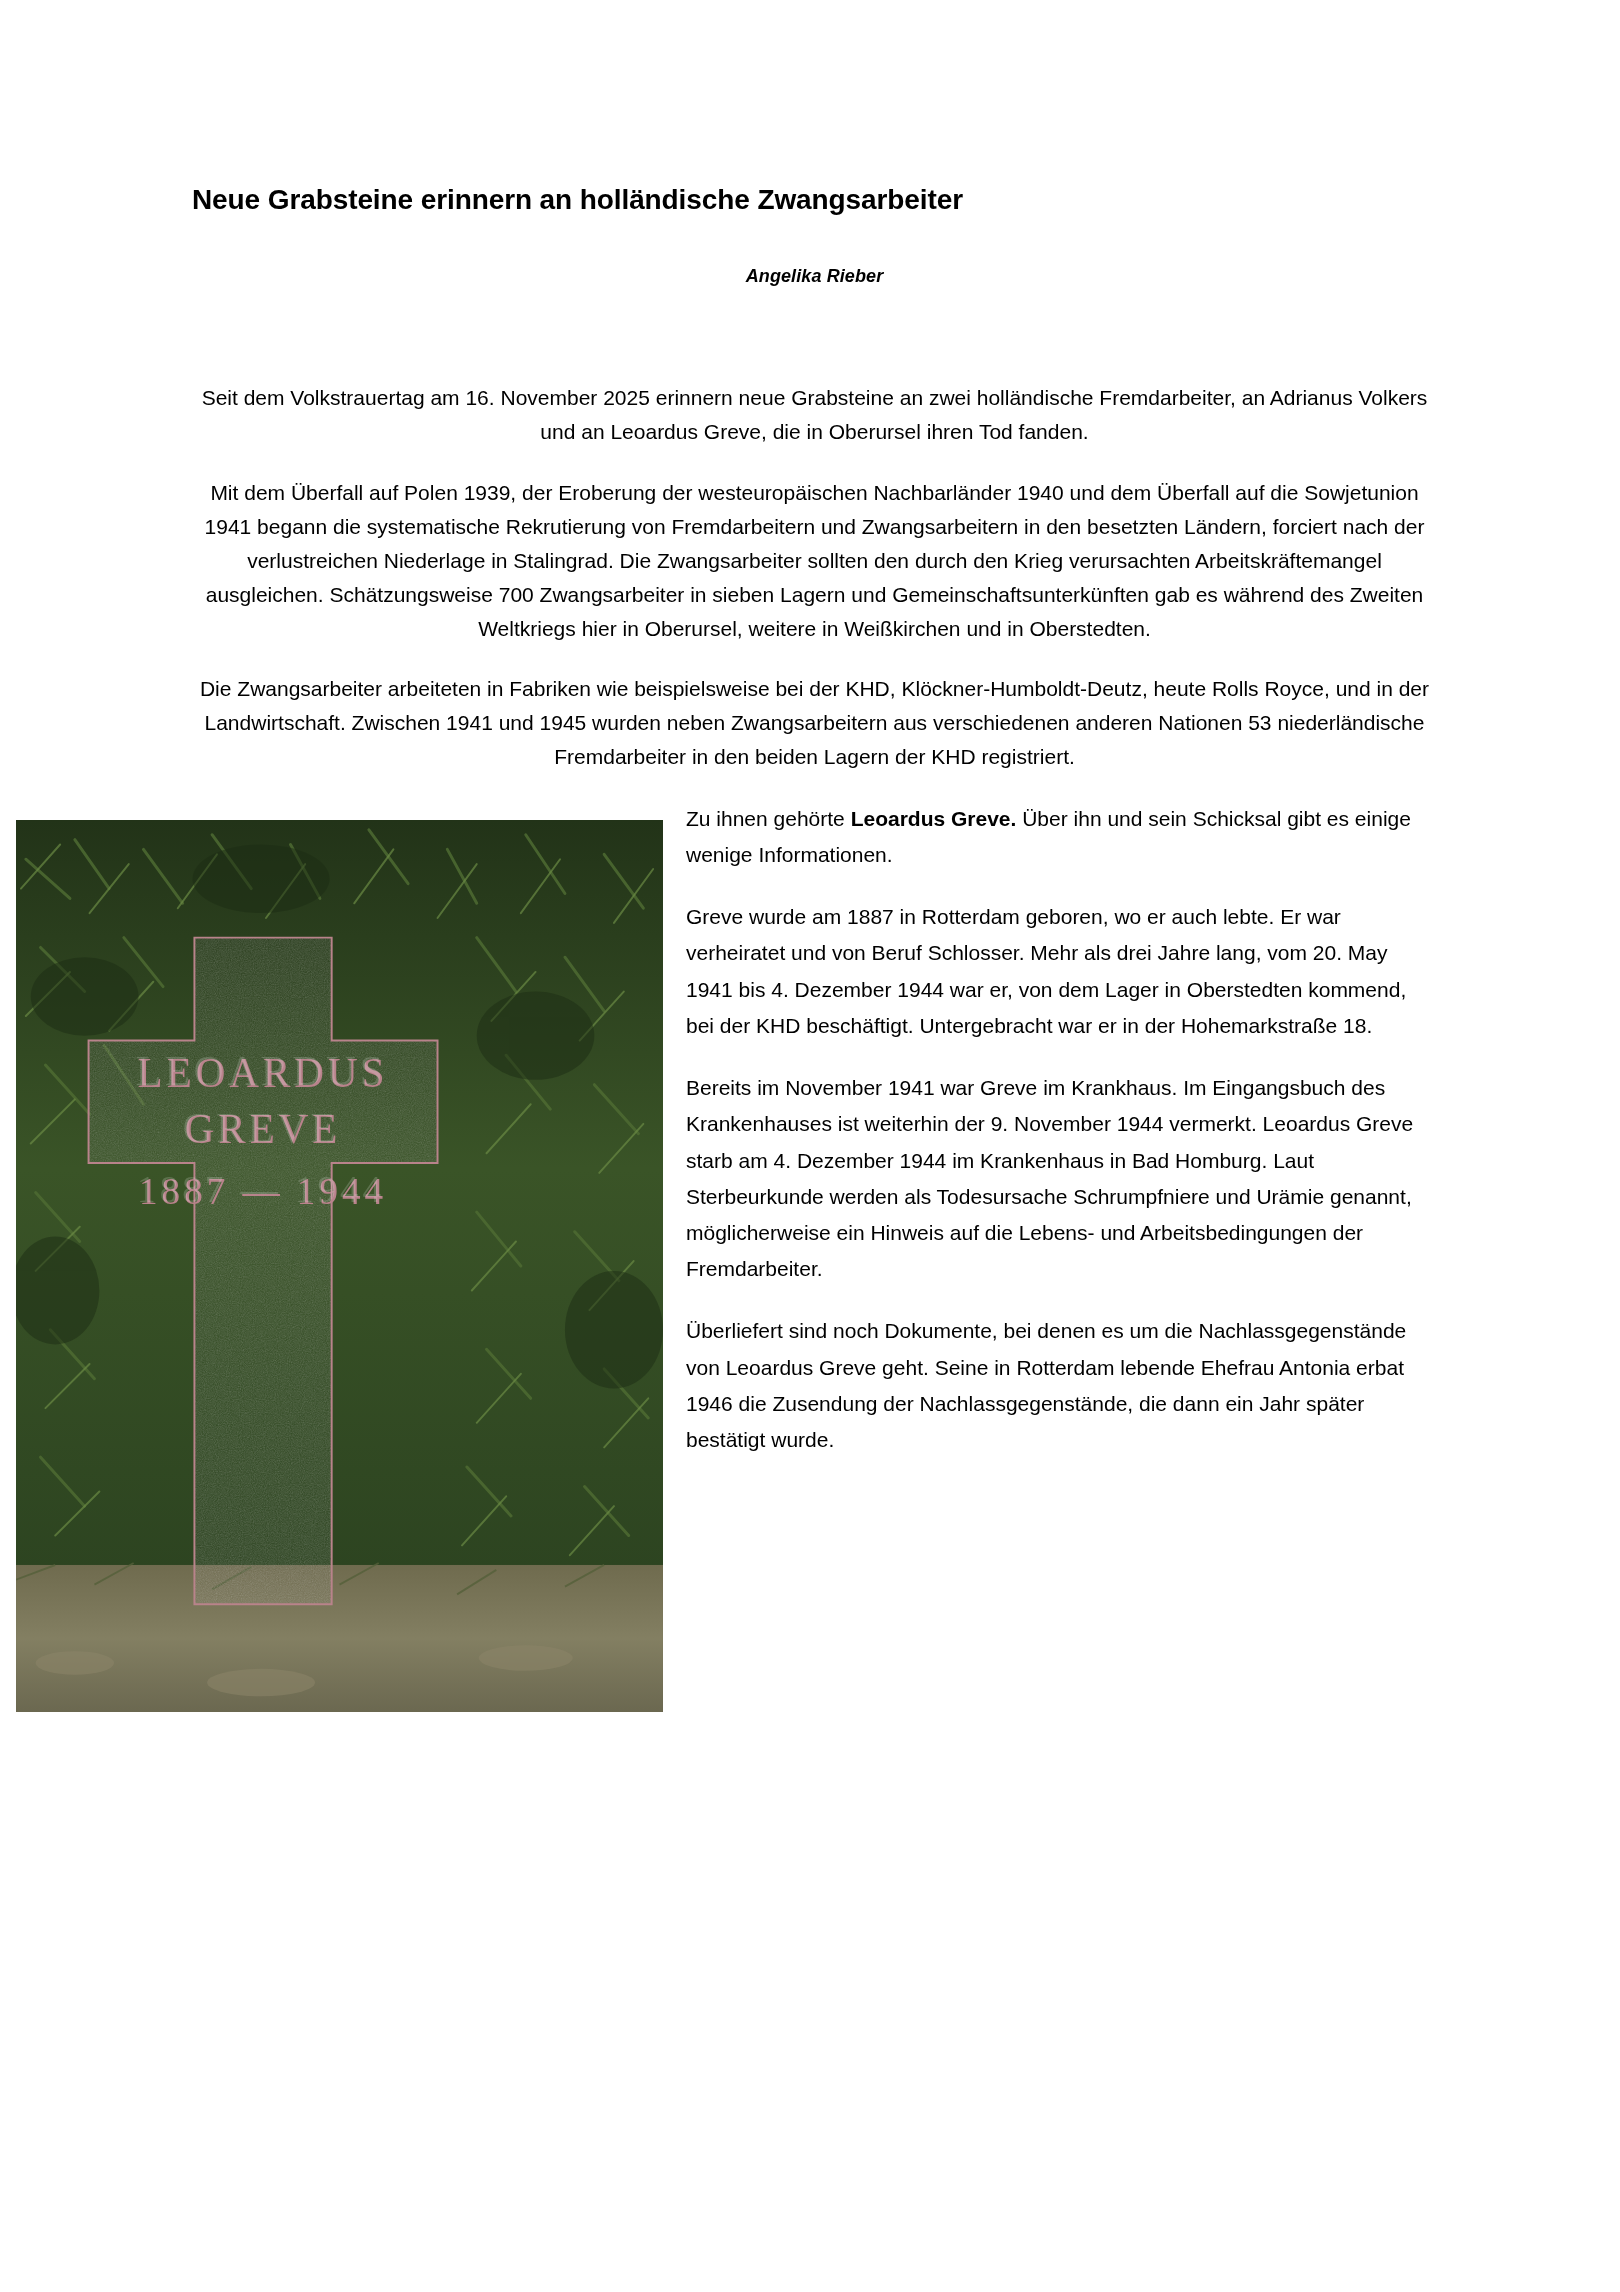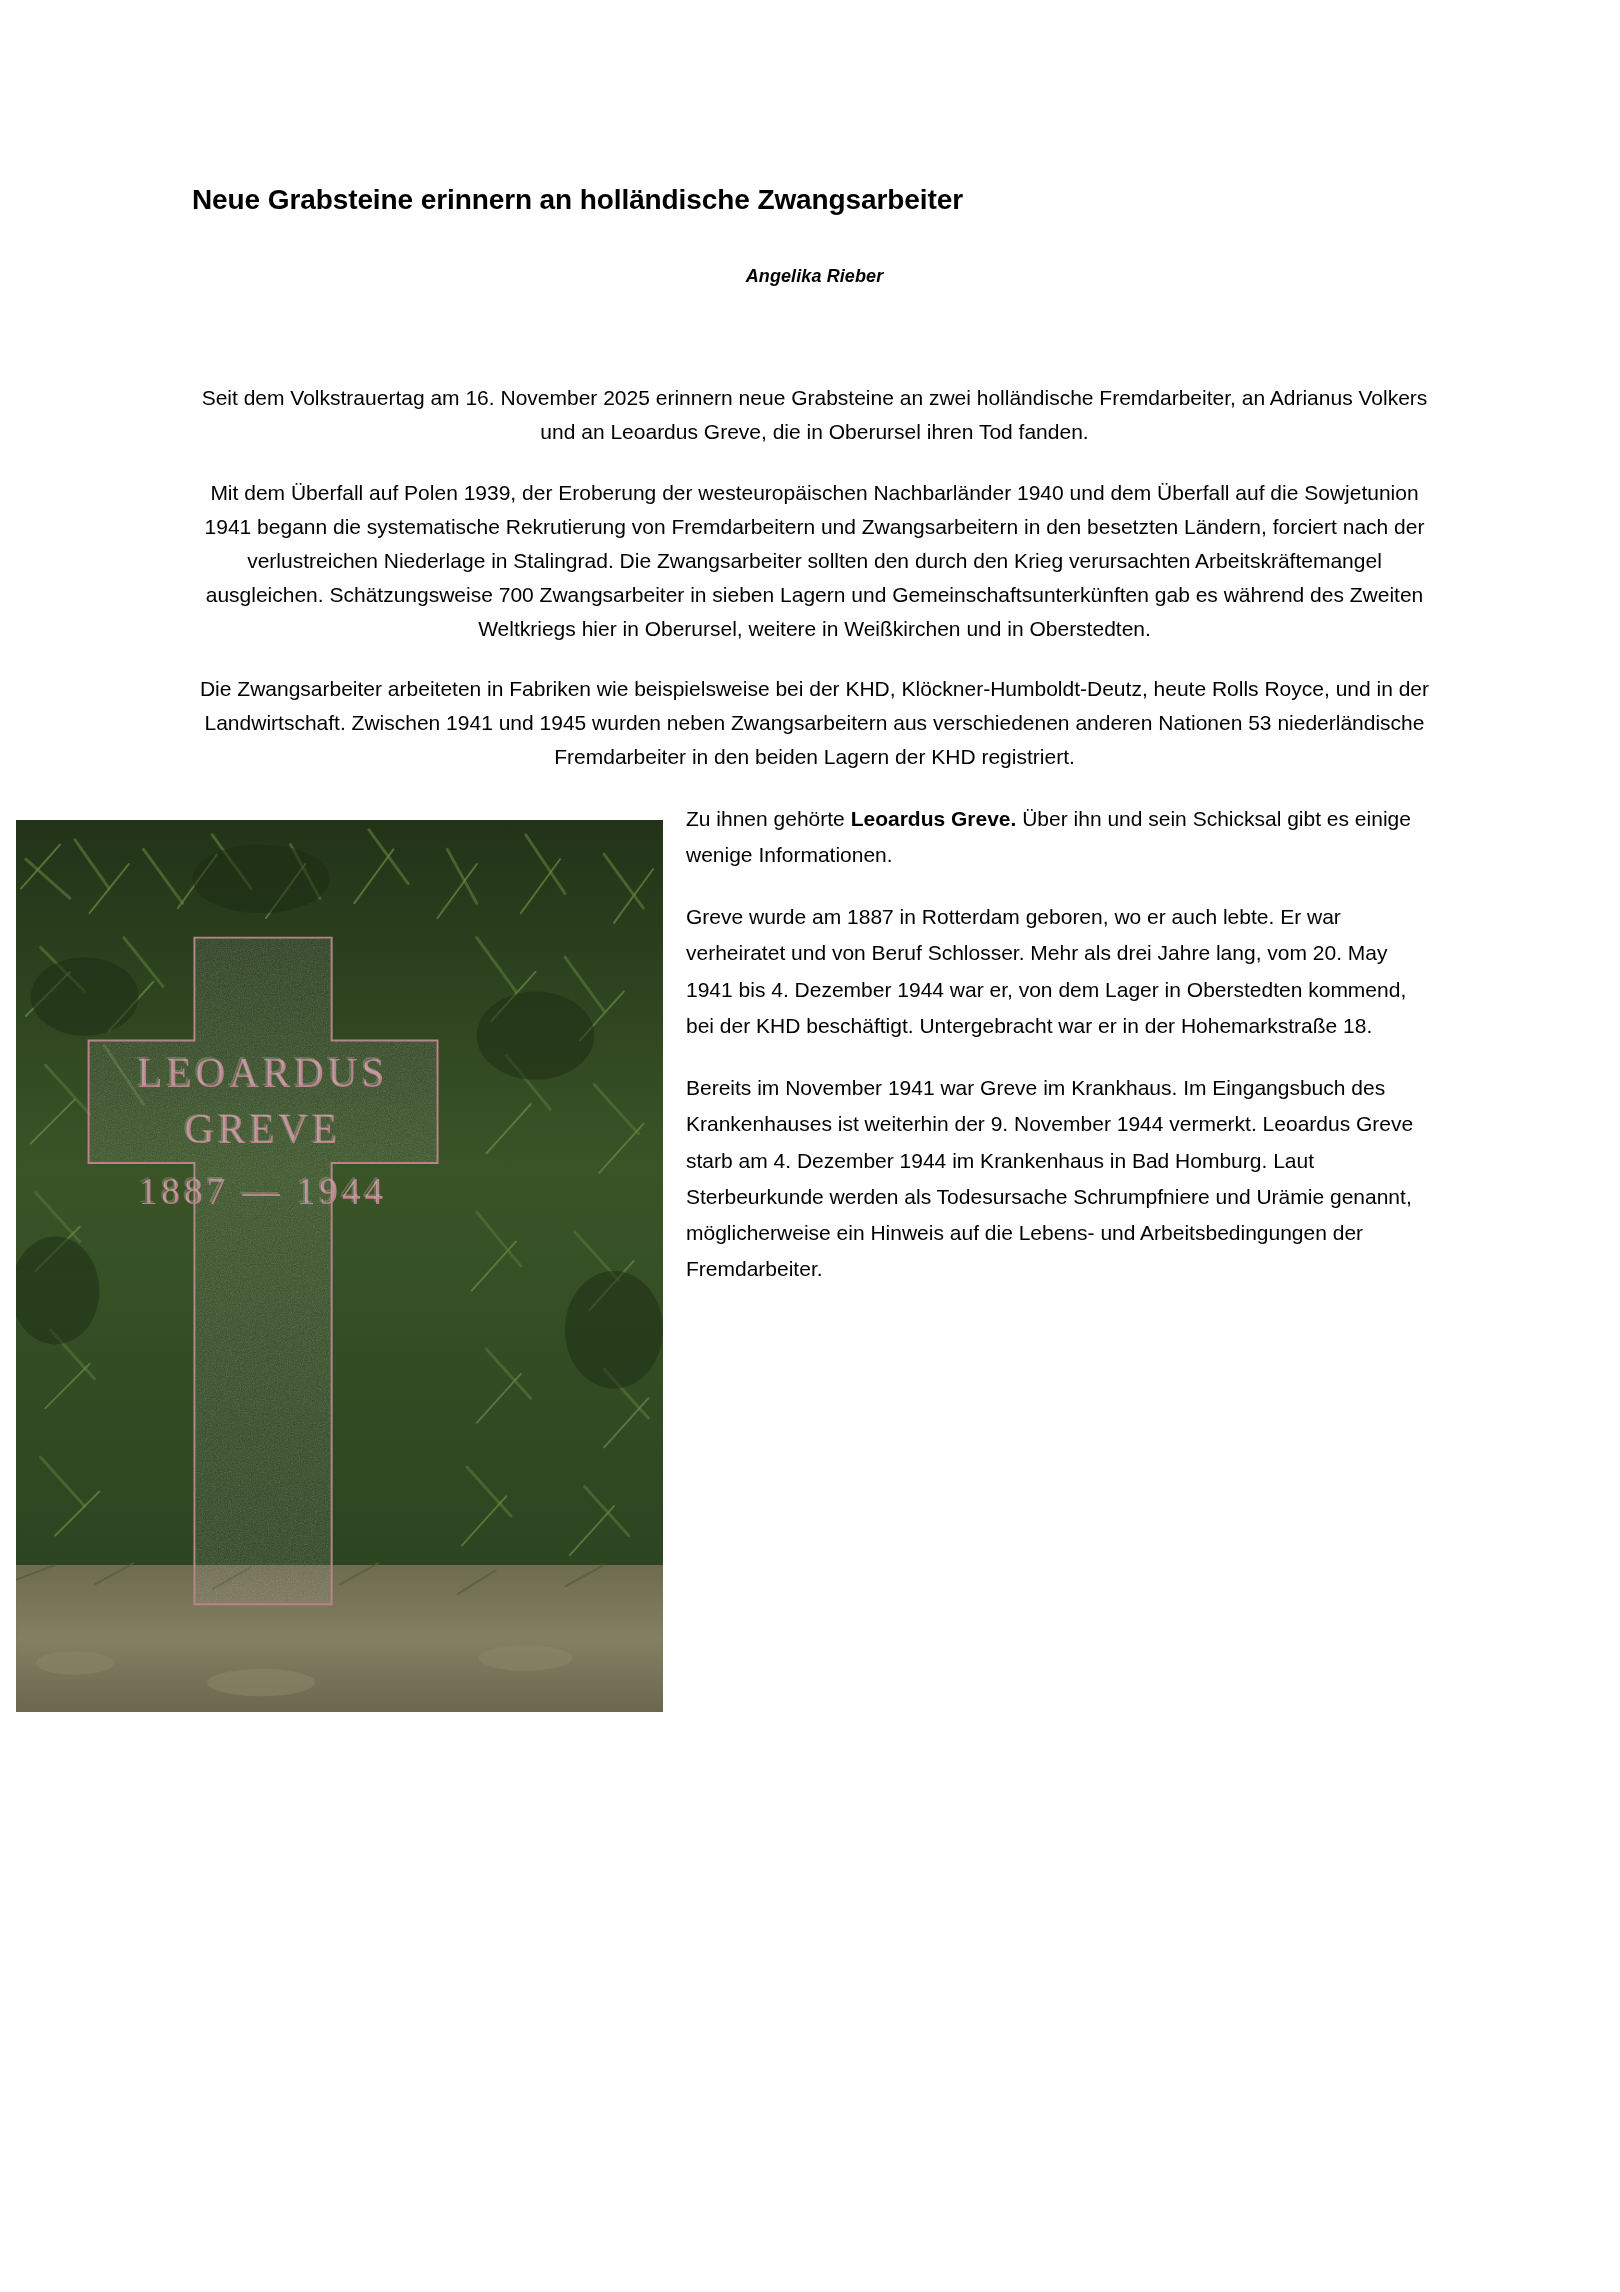--- a/index.html
+++ b/index.html
@@ -225,18 +225,19 @@
             <text x="250" y="328" font-size="42">GREVE</text>
             <text x="250" y="390" font-size="38">1887 — 1944</text>
           </g>
         </svg>
       </div>
 
       <div class="right-col">
         <p class="first"><span>Zu ihnen gehörte </span><b class="name">Leoardus Greve.</b><span> Über ihn und sein Schicksal gibt es einige wenige Informationen.</span></p>
         <p>Greve wurde am 1887 in Rotterdam geboren, wo er auch lebte. Er war verheiratet und von Beruf Schlosser. Mehr als drei Jahre lang, vom 20. May 1941 bis 4. Dezember 1944 war er, von dem Lager in Oberstedten kommend, bei der KHD beschäftigt. Untergebracht war er in der Hohemarkstraße 18.</p>
         <p>Bereits im November 1941 war Greve im Krankhaus. Im Eingangsbuch des Krankenhauses ist weiterhin der 9. November 1944 vermerkt. Leoardus Greve starb am 4. Dezember 1944 im Krankenhaus in Bad Homburg. Laut Sterbeurkunde werden als Todesursache Schrumpfniere und Urämie genannt, möglicherweise ein Hinweis auf die Lebens- und Arbeitsbedingungen der Fremdarbeiter.</p>
+        <p>Überliefert sind noch Dokumente, bei denen es um die Nachlassgegenstände von Leoardus Greve geht. Seine in Rotterdam lebende Ehefrau Antonia erbat 1946 die Zusendung der Nachlassgegenstände, die dann ein Jahr später bestätigt wurde.</p>
       </div>
 
     </div>
   </div>
 </div>
 
 
 </body></html>

